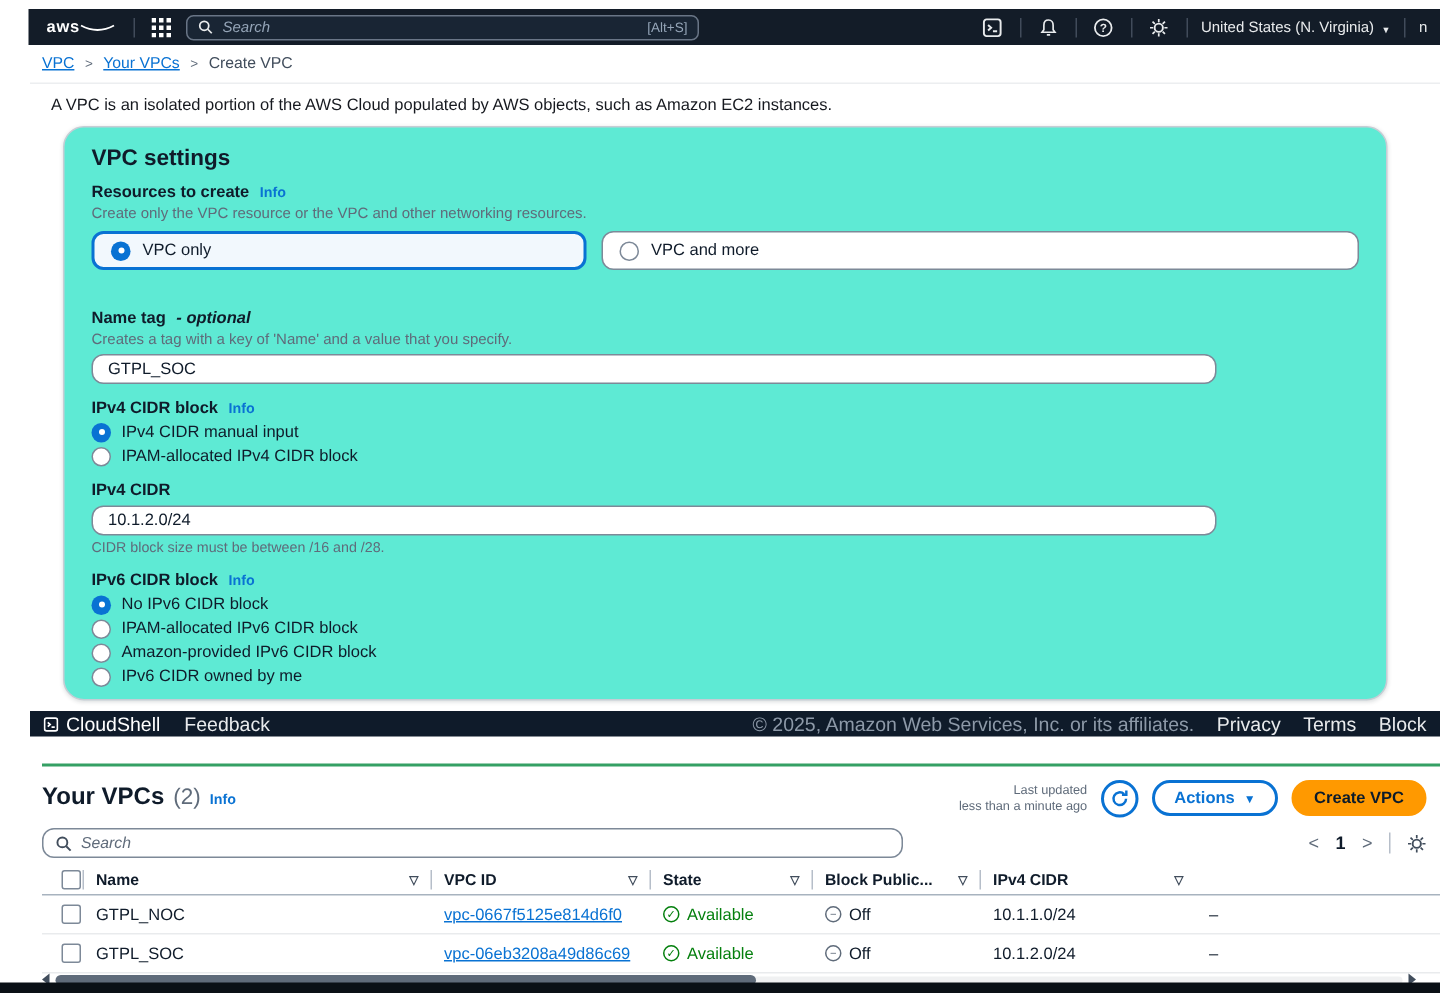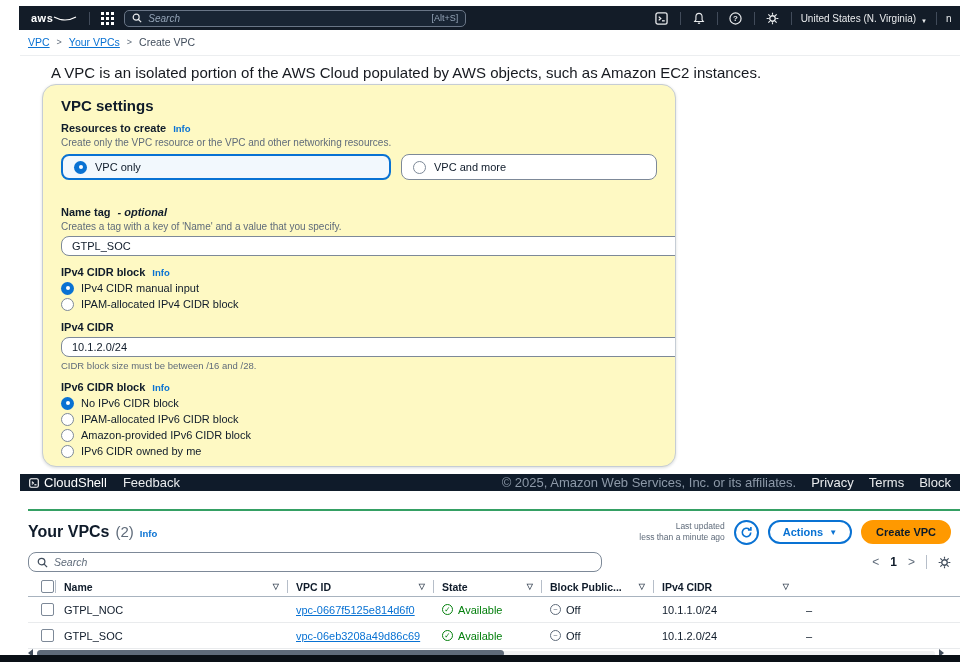--- a/index.html
+++ b/index.html
@@ -35,26 +35,26 @@
   .tb-caret { font-size:6px; color:#e9ebed; }
   .tb-account { font-size:10px; color:#e9ebed; width:6px; overflow:hidden; white-space:nowrap; }
 
   
   .breadcrumb { position:absolute; top:36px; left:28px; display:flex; align-items:center; gap:7px; font-size:10.5px; }
   .breadcrumb a { color:#0972d3; text-decoration:underline; cursor:pointer; }
   .crumb-sep { color:#5f6b7a; font-size:9px; }
   .crumb-current { color:#414d5c; }
   .page-divider { position:absolute; top:55px; left:20px; right:0; height:1px; background:#eceef0; }
 
-  .intro { position:absolute; top:64px; left:51px; font-size:15px; color:#16191f; }
+  .intro { position:absolute; top:64px; left:34px; font-size:11px; color:#16191f; }
 
   
   .card {
-    position:absolute; top:84px; left:42px; width:634px; height:383px;
-    background:#fef9c3; border:1px solid #c6cdd5; border-radius:14px;
+    position:absolute; top:84px; left:42px; width:883px; height:383px;
+    background:#5eead4; border:1px solid #c6cdd5; border-radius:14px;
     box-shadow:0 1px 3px rgba(0,28,36,.15); padding:12px 18px; overflow:hidden;
   }
   .card h2 { font-size:15px; font-weight:bold; margin-bottom:8px; }
   .group { margin-bottom:10px; }
   .field-label { display:flex; align-items:baseline; gap:7px; font-size:11px; font-weight:bold; line-height:13px; }
   .field-label .opt { font-weight:bold; font-style:italic;margin-top:16px; }
   .info-link { color:#0972d3; font-size:9.5px; font-weight:bold; cursor:pointer; }
   .field-desc { font-size:10px; color:#5f6b7a; line-height:12px; margin-top:2px; }
 
   .tiles { display:flex; gap:10px; margin-top:5px; }

